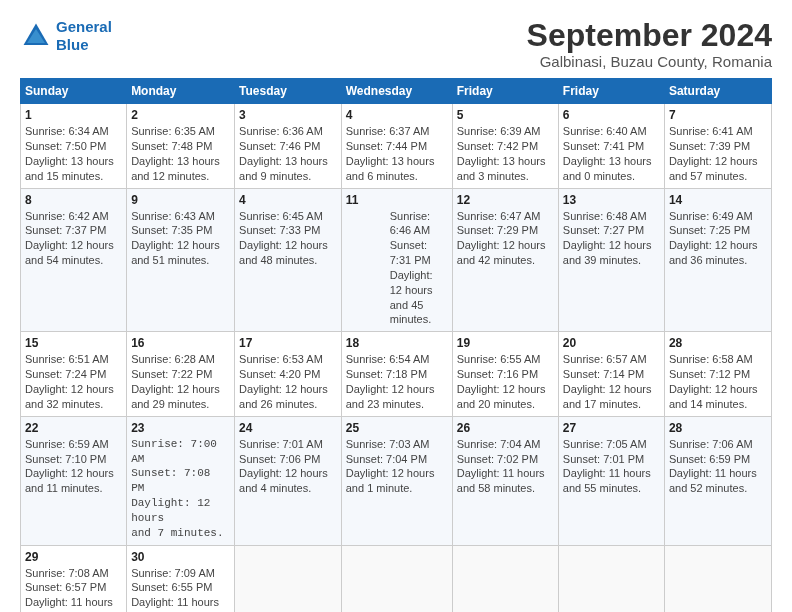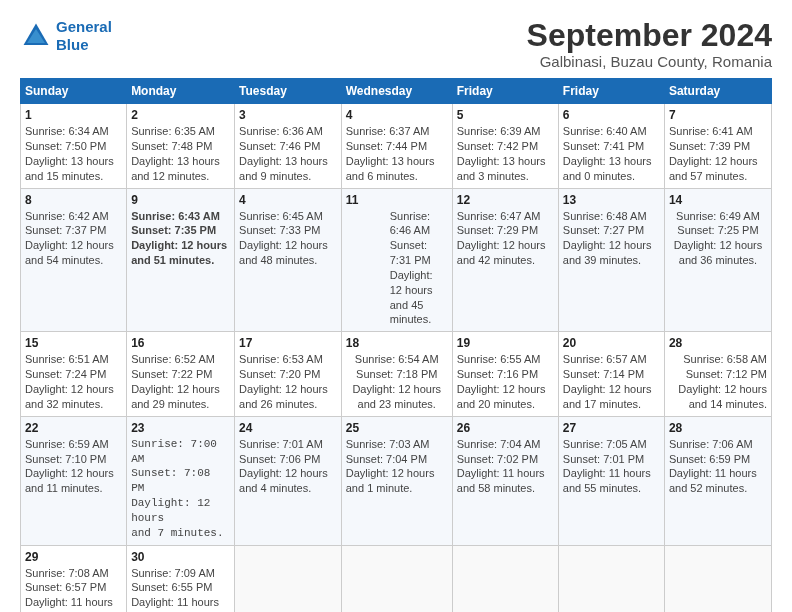--- a/index.html
+++ b/index.html
@@ -186,21 +186,21 @@
         <tr>
           <td>
             <span class="day-num">8</span>
             <div class="day-detail" style="white-space: pre-line;">Sunrise: 6:42 AM
 Sunset: 7:37 PM
 Daylight: 12 hours
 and 54 minutes.</div>
           </td>
           <td>
             <span class="day-num">9</span>
-            <div class="day-detail" style="white-space: pre-line; font-weight: bold;">Sunrise: 6:43 AM
+            <div class="day-detail" style="white-space: pre-line;">Sunrise: 6:43 AM
 Sunset: 7:35 PM
 Daylight: 12 hours
 and 51 minutes.</div>
           </td>
           <td>
             <span class="day-num">4</span>
             <div class="day-detail" style="white-space: pre-line;">Sunrise: 6:45 AM
 Sunset: 7:33 PM
 Daylight: 12 hours
 and 48 minutes.</div>
@@ -221,72 +221,72 @@
           </td>
           <td>
             <span class="day-num">13</span>
             <div class="day-detail" style="white-space: pre-line;">Sunrise: 6:48 AM
 Sunset: 7:27 PM
 Daylight: 12 hours
 and 39 minutes.</div>
           </td>
           <td>
             <span class="day-num">14</span>
-            <div class="day-detail" style="white-space: pre-line; text-align: center;">Sunrise: 6:49 AM
+            <div class="day-detail" style="white-space: pre-line;">Sunrise: 6:49 AM
 Sunset: 7:25 PM
 Daylight: 12 hours
 and 36 minutes.</div>
           </td>
         </tr>
         <tr>
           <td>
             <span class="day-num">15</span>
             <div class="day-detail" style="white-space: pre-line;">Sunrise: 6:51 AM
 Sunset: 7:24 PM
 Daylight: 12 hours
 and 32 minutes.</div>
           </td>
           <td>
             <span class="day-num">16</span>
-            <div class="day-detail" style="white-space: pre-line;">Sunrise: 6:52 AM
+            <div class="day-detail" style="white-space: pre-line;">Sunrise: 6:28 AM
 Sunset: 7:22 PM
 Daylight: 12 hours
 and 29 minutes.</div>
           </td>
           <td>
             <span class="day-num">17</span>
             <div class="day-detail" style="white-space: pre-line;">Sunrise: 6:53 AM
-Sunset: 7:20 PM
+Sunset: 4:20 PM
 Daylight: 12 hours
 and 26 minutes.</div>
           </td>
           <td>
             <span class="day-num">18</span>
-            <div class="day-detail" style="white-space: pre-line; text-align: center;">Sunrise: 6:54 AM
+            <div class="day-detail" style="white-space: pre-line;">Sunrise: 6:54 AM
 Sunset: 7:18 PM
 Daylight: 12 hours
 and 23 minutes.</div>
           </td>
           <td>
             <span class="day-num">19</span>
             <div class="day-detail" style="white-space: pre-line;">Sunrise: 6:55 AM
 Sunset: 7:16 PM
 Daylight: 12 hours
 and 20 minutes.</div>
           </td>
           <td>
             <span class="day-num">20</span>
             <div class="day-detail" style="white-space: pre-line;">Sunrise: 6:57 AM
 Sunset: 7:14 PM
 Daylight: 12 hours
 and 17 minutes.</div>
           </td>
           <td>
             <span class="day-num">28</span>
-            <div class="day-detail" style="white-space: pre-line; text-align: right;">Sunrise: 6:58 AM
+            <div class="day-detail" style="white-space: pre-line;">Sunrise: 6:58 AM
 Sunset: 7:12 PM
 Daylight: 12 hours
 and 14 minutes.</div>
           </td>
         </tr>
         <tr>
           <td>
             <span class="day-num">22</span>
             <div class="day-detail" style="white-space: pre-line;">Sunrise: 6:59 AM
 Sunset: 7:10 PM

